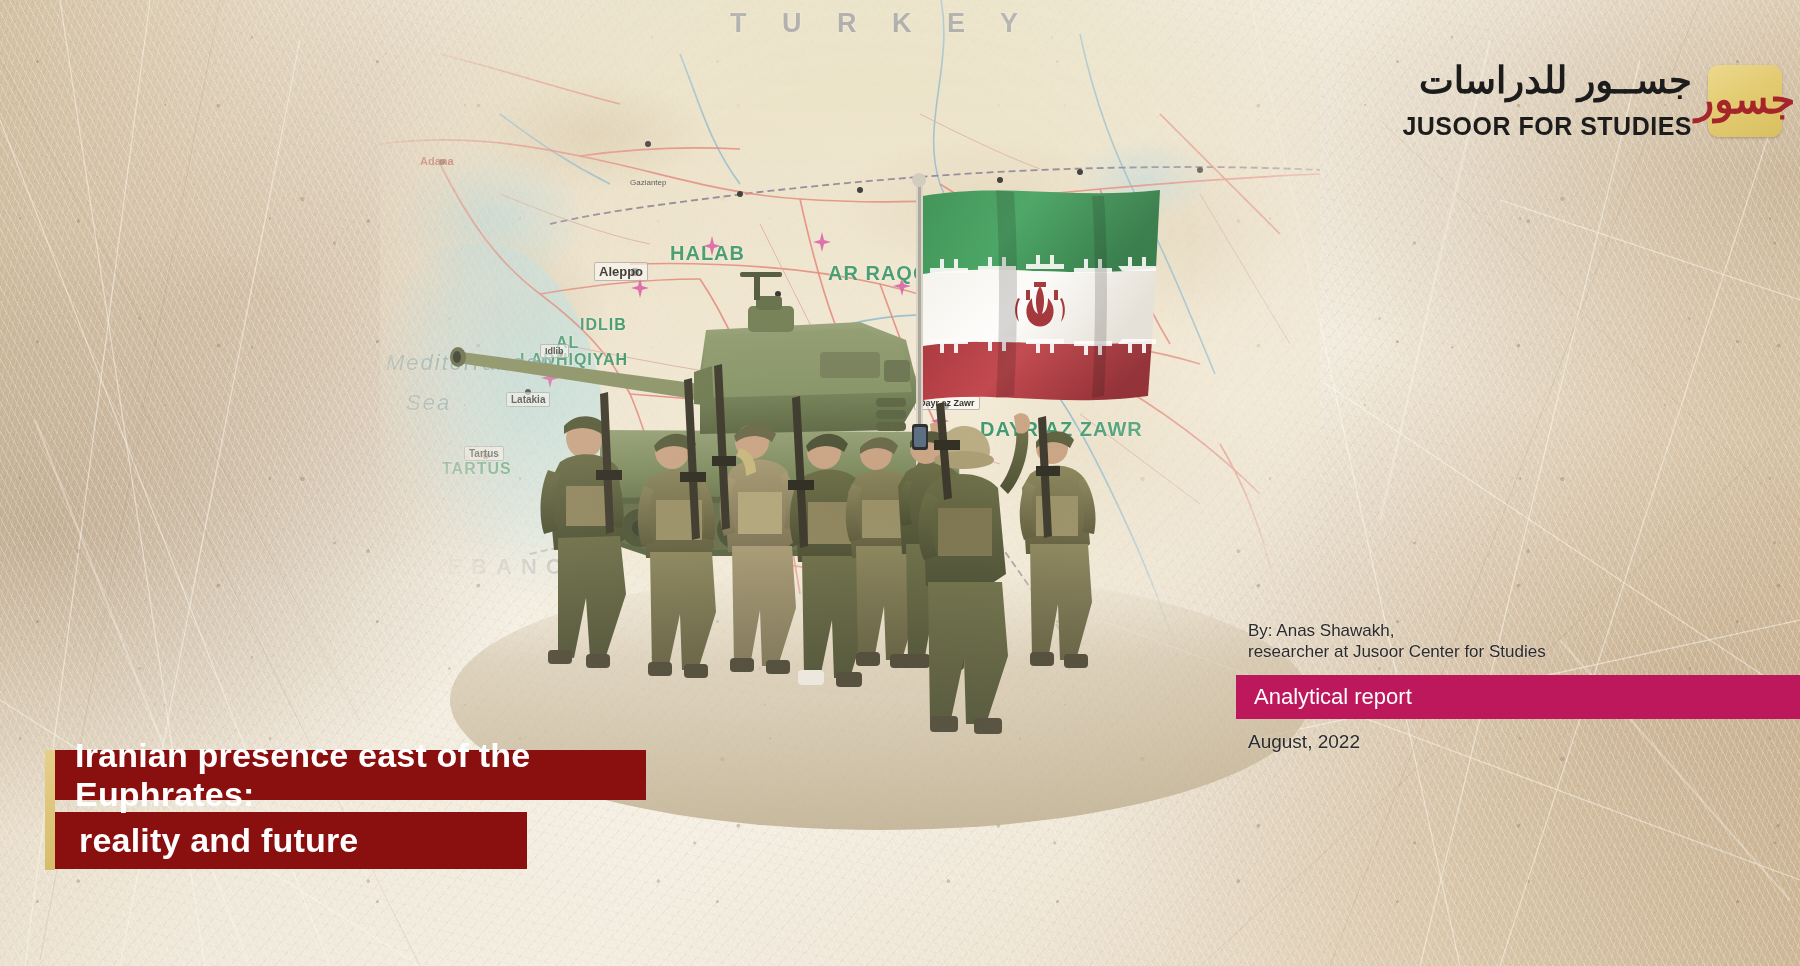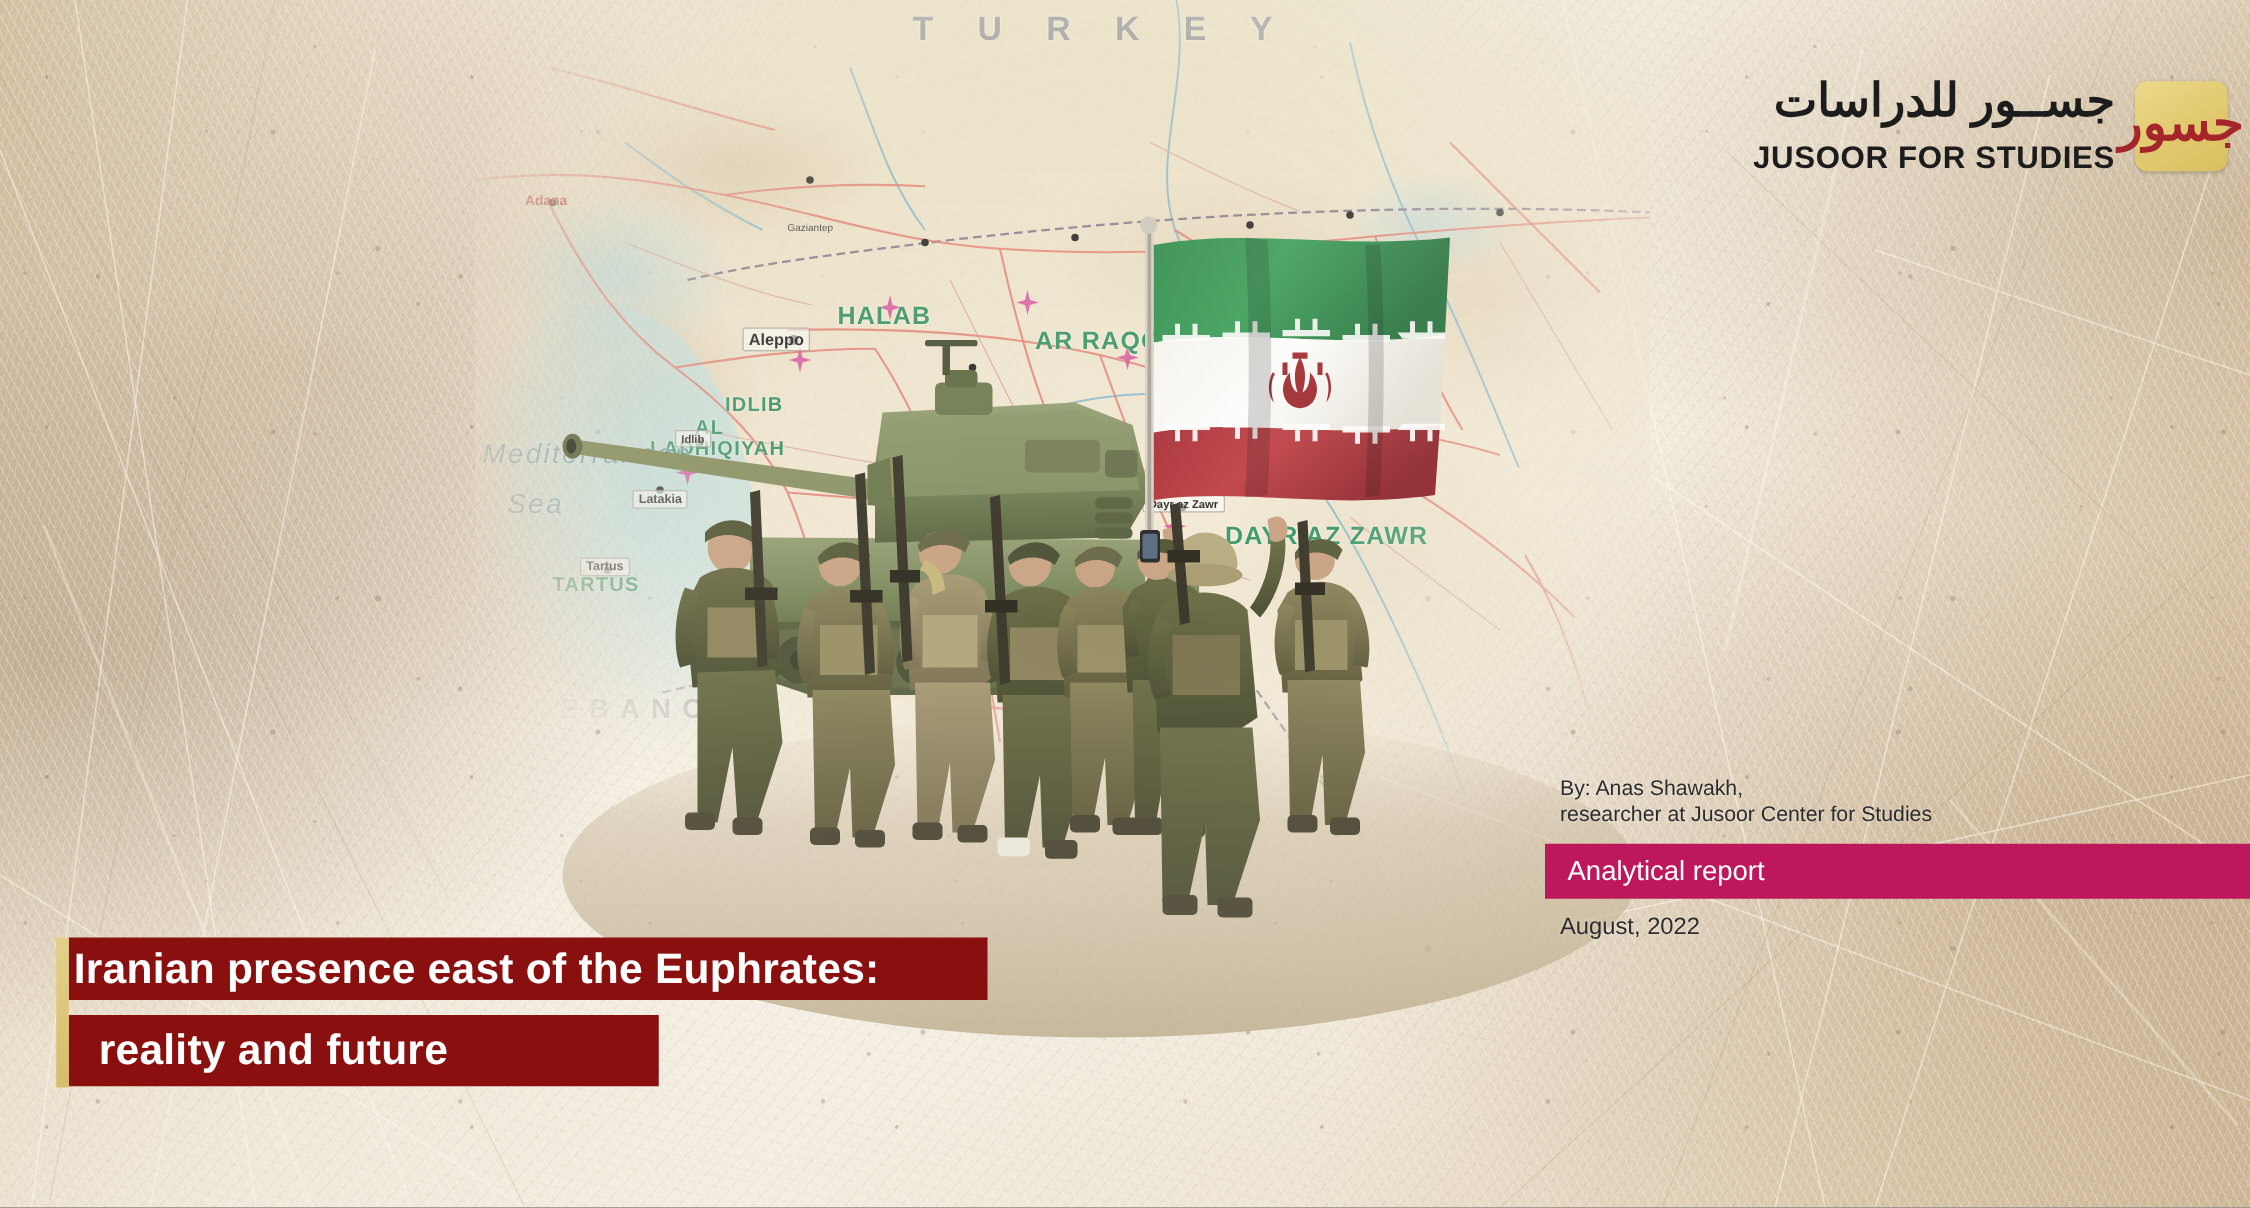--- a/index.html
+++ b/index.html
@@ -158,22 +158,22 @@
     background:linear-gradient(180deg,#e5d08a,#d6bd6c);
   }
   .tbar{
     background:#8a1010;
     color:#ffffff;
     font-weight:700;
     display:flex;align-items:center;
   }
   .tbar1{
     margin-left:10px;
-    width:735px;height:50px;
-    padding-left:4px;
+    width:591px;height:50px;
+    padding-left:20px;
     font-size:34px;letter-spacing:.2px;
   }
   .tbar2{
     margin-left:10px;margin-top:12px;
     width:472px;height:57px;
     padding-left:24px;
     font-size:34px;letter-spacing:.2px;
   }
 
   

